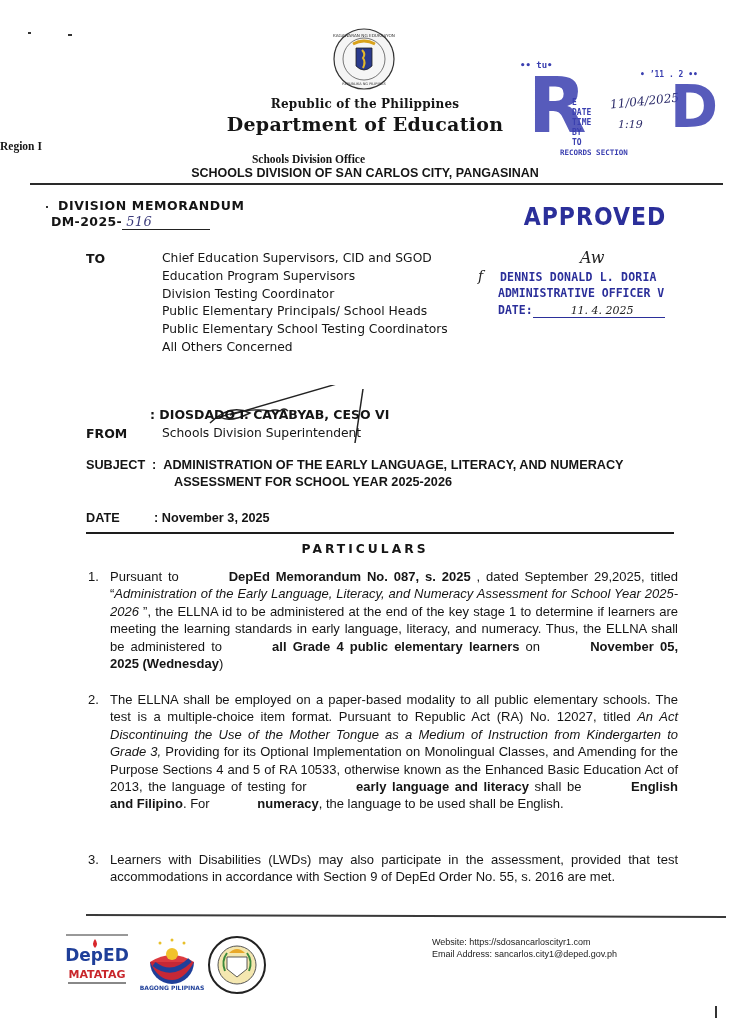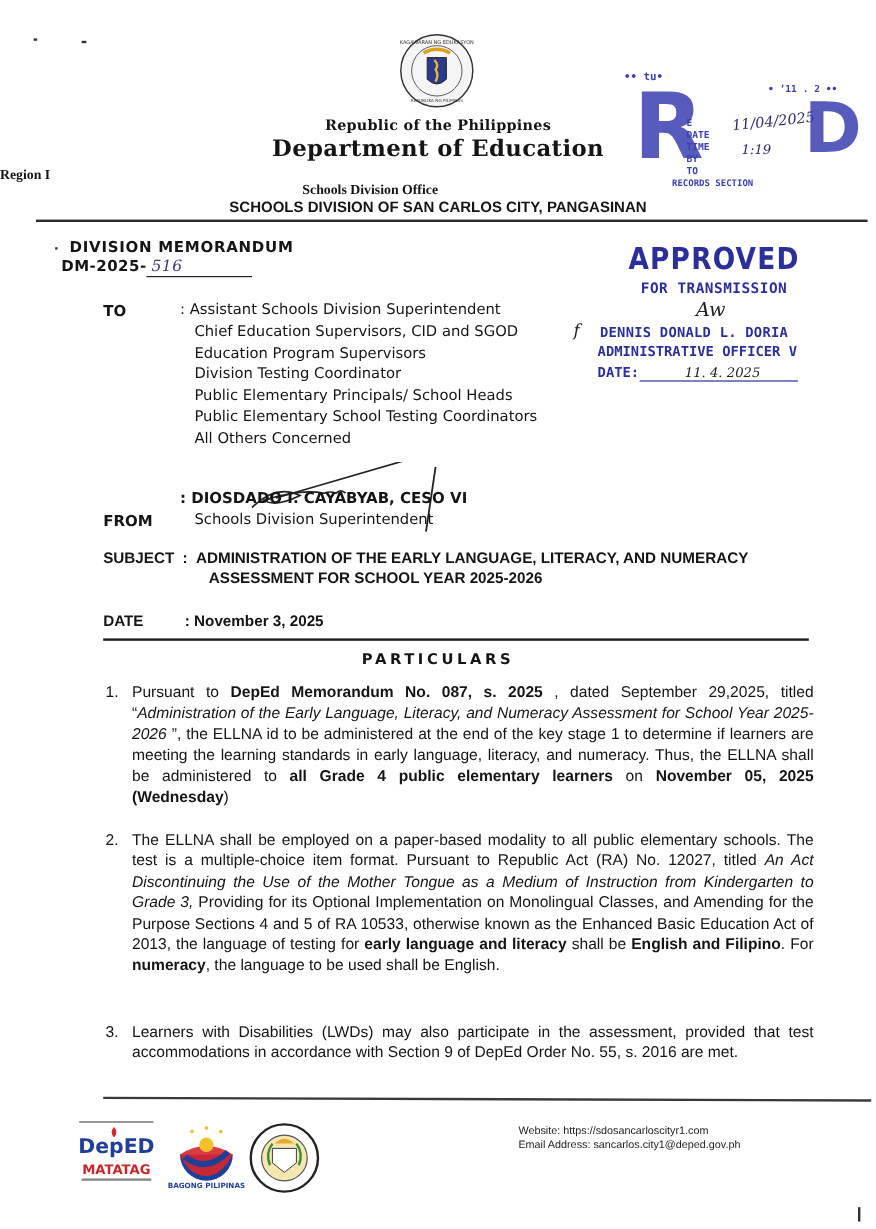--- a/index.html
+++ b/index.html
@@ -65,21 +65,21 @@
   .appr .tick { position: absolute; left: 8px; top: 68px; font-family: "DejaVu Serif", serif; font-style: italic; font-weight: normal; color: #222; font-size: 14px; }
 
   
   .particulars { left: 0; width: 730px; top: 542px; text-align: center; font-family: "DejaVu Sans", sans-serif; font-weight: bold; font-size: 12.3px; letter-spacing: 3px; }
 
   .para { left: 110px; width: 568px; font-family: "Liberation Sans", sans-serif; font-size: 13px; line-height: 17.4px; text-align: justify; }
   .para .num { position: absolute; left: -22px; top: 0; }
   .p1 { top: 568px; }
   .p2 { top: 691px; }
   .p3 { top: 851px; }
-  .para b { font-weight: bold; }
+  .para b { font-weight: bold; margin-left: 44px; }
   .para i { font-style: italic; }
 
   .footer-rule { left: 86px; top: 915px; width: 640px; height: 1.5px; background: #3a3a3a; transform: rotate(0.2deg); }
 
   
   .logo-deped { left: 62px; top: 933px; width: 70px; height: 60px; }
   .logo-bp { left: 140px; top: 932px; width: 64px; height: 62px; }
   .logo-sdo { left: 207px; top: 935px; width: 60px; height: 60px; }
   .addr { left: 400px; top: 936px; font-family: "Liberation Sans", sans-serif; font-size: 9px; line-height: 12px; color: #222; }
   .addr .l2, .addr .l3 { padding-left: 32px; display: block; }
@@ -129,21 +129,20 @@
   <span class="sect">RECORDS SECTION</span>
 </div>
 
 <div class="abs dm-title">DIVISION MEMORANDUM</div>
 <div class="abs dm-num">
   <span>DM-2025-</span><span class="fill">516</span>
 </div>
 
 <div class="abs label to-label">TO</div>
 <div class="abs to-list">
-  <span class="item first"><span>:</span> <span>Assistant Schools Division Superintendent</span></span>
   <span class="item">Chief Education Supervisors, CID and SGOD</span>
   <span class="item">Education Program Supervisors</span>
   <span class="item">Division Testing Coordinator</span>
   <span class="item">Public Elementary Principals/ School Heads</span>
   <span class="item">Public Elementary School Testing Coordinators</span>
   <span class="item">All Others Concerned</span>
 </div>
 
 <svg class="abs signature" viewBox="0 0 190 60">
   <path d="M20 38 q20 -20 40 -10 q-20 10 -30 4 q30 -10 50 -6 q5 -2 10 0 q4 -4 8 0" stroke="#222" stroke-width="1.4" fill="none"></path>
@@ -162,21 +161,20 @@
   <span class="sline2">ASSESSMENT FOR SCHOOL YEAR 2025-2026</span>
 </div>
 
 <div class="abs date-row">
   <span class="lbl">DATE</span><span>: November 3, 2025</span>
 </div>
 <div class="abs date-rule"></div>
 
 <div class="abs appr">
   <div class="a1">APPROVED</div>
-  <div class="a2">FOR TRANSMISSION</div>
   <div class="initials">Aw</div>
   <div class="tick">f</div>
   <div class="a3">DENNIS DONALD L. DORIA</div>
   <div class="a4">ADMINISTRATIVE OFFICER V</div>
   <div class="a5">
     <span>DATE:</span><span class="dline">11. 4. 2025</span>
   </div>
 </div>
 
 <div class="abs particulars">PARTICULARS</div>

